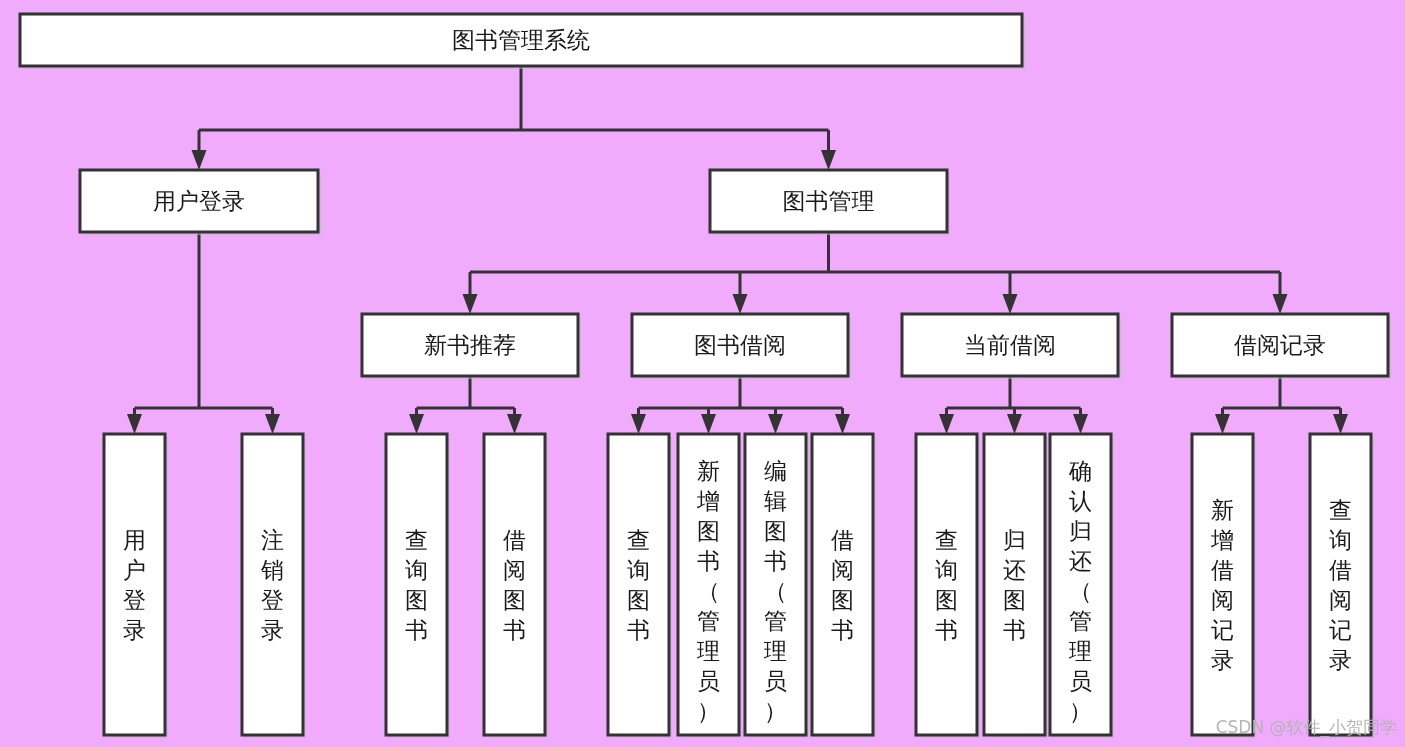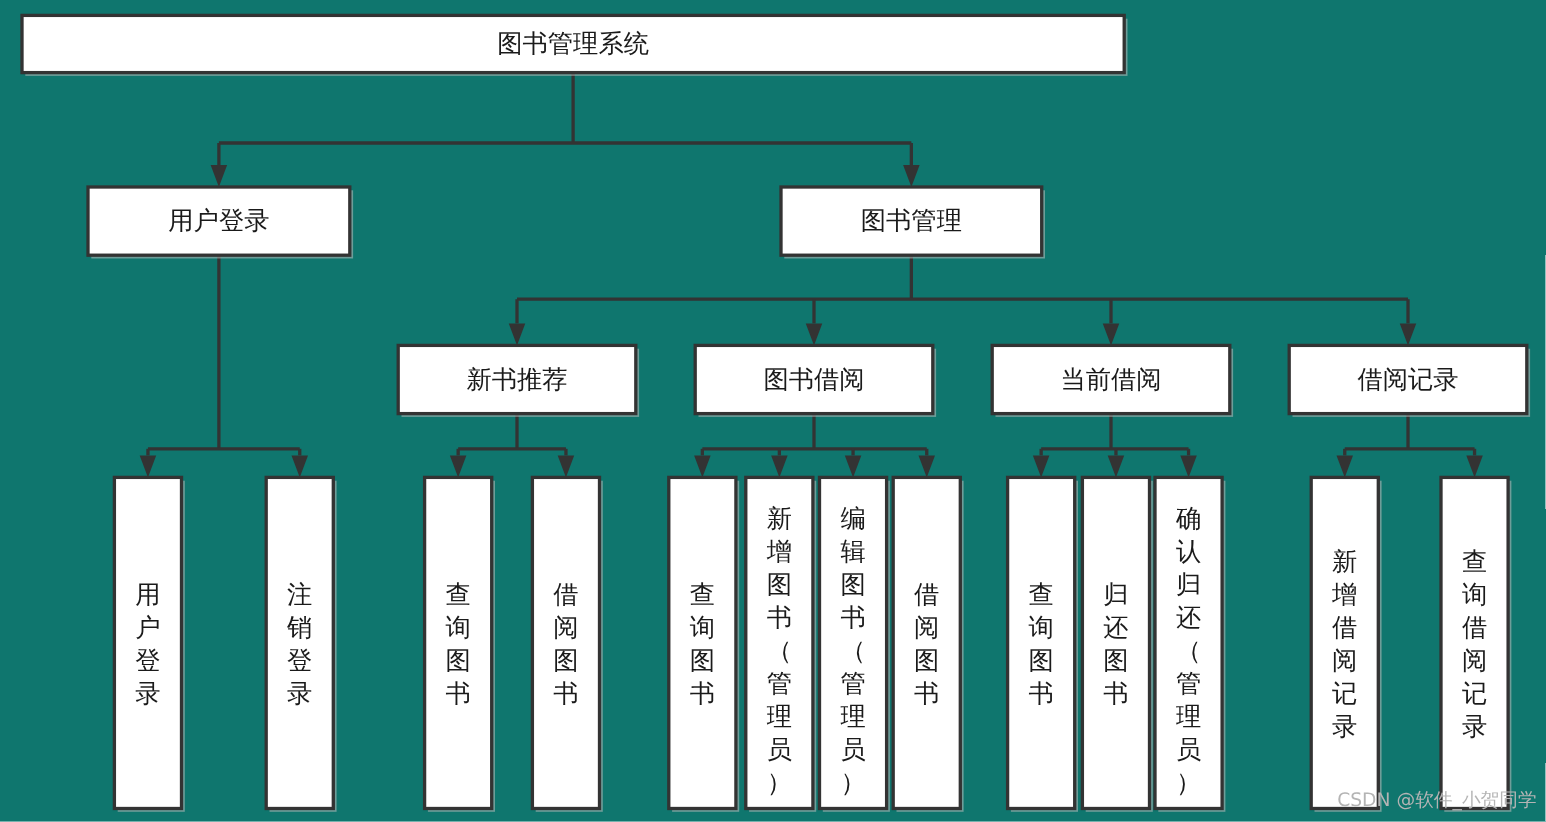--- a/index.html
+++ b/index.html
@@ -8,21 +8,21 @@
     padding: 0;
     background: #ffffff;
   }
   body {
     font-family: "DejaVu Sans", "Liberation Sans", sans-serif;
   }
   #diagram-root {
     position: relative;
     width: 1405px;
     height: 747px;
-    background: #0f766e;
+    background: #f0abfc;
     overflow: hidden;
   }
   svg.diagram-canvas {
     position: absolute;
     left: 0;
     top: 0;
     width: 1405px;
     height: 747px;
     display: block;
   }

